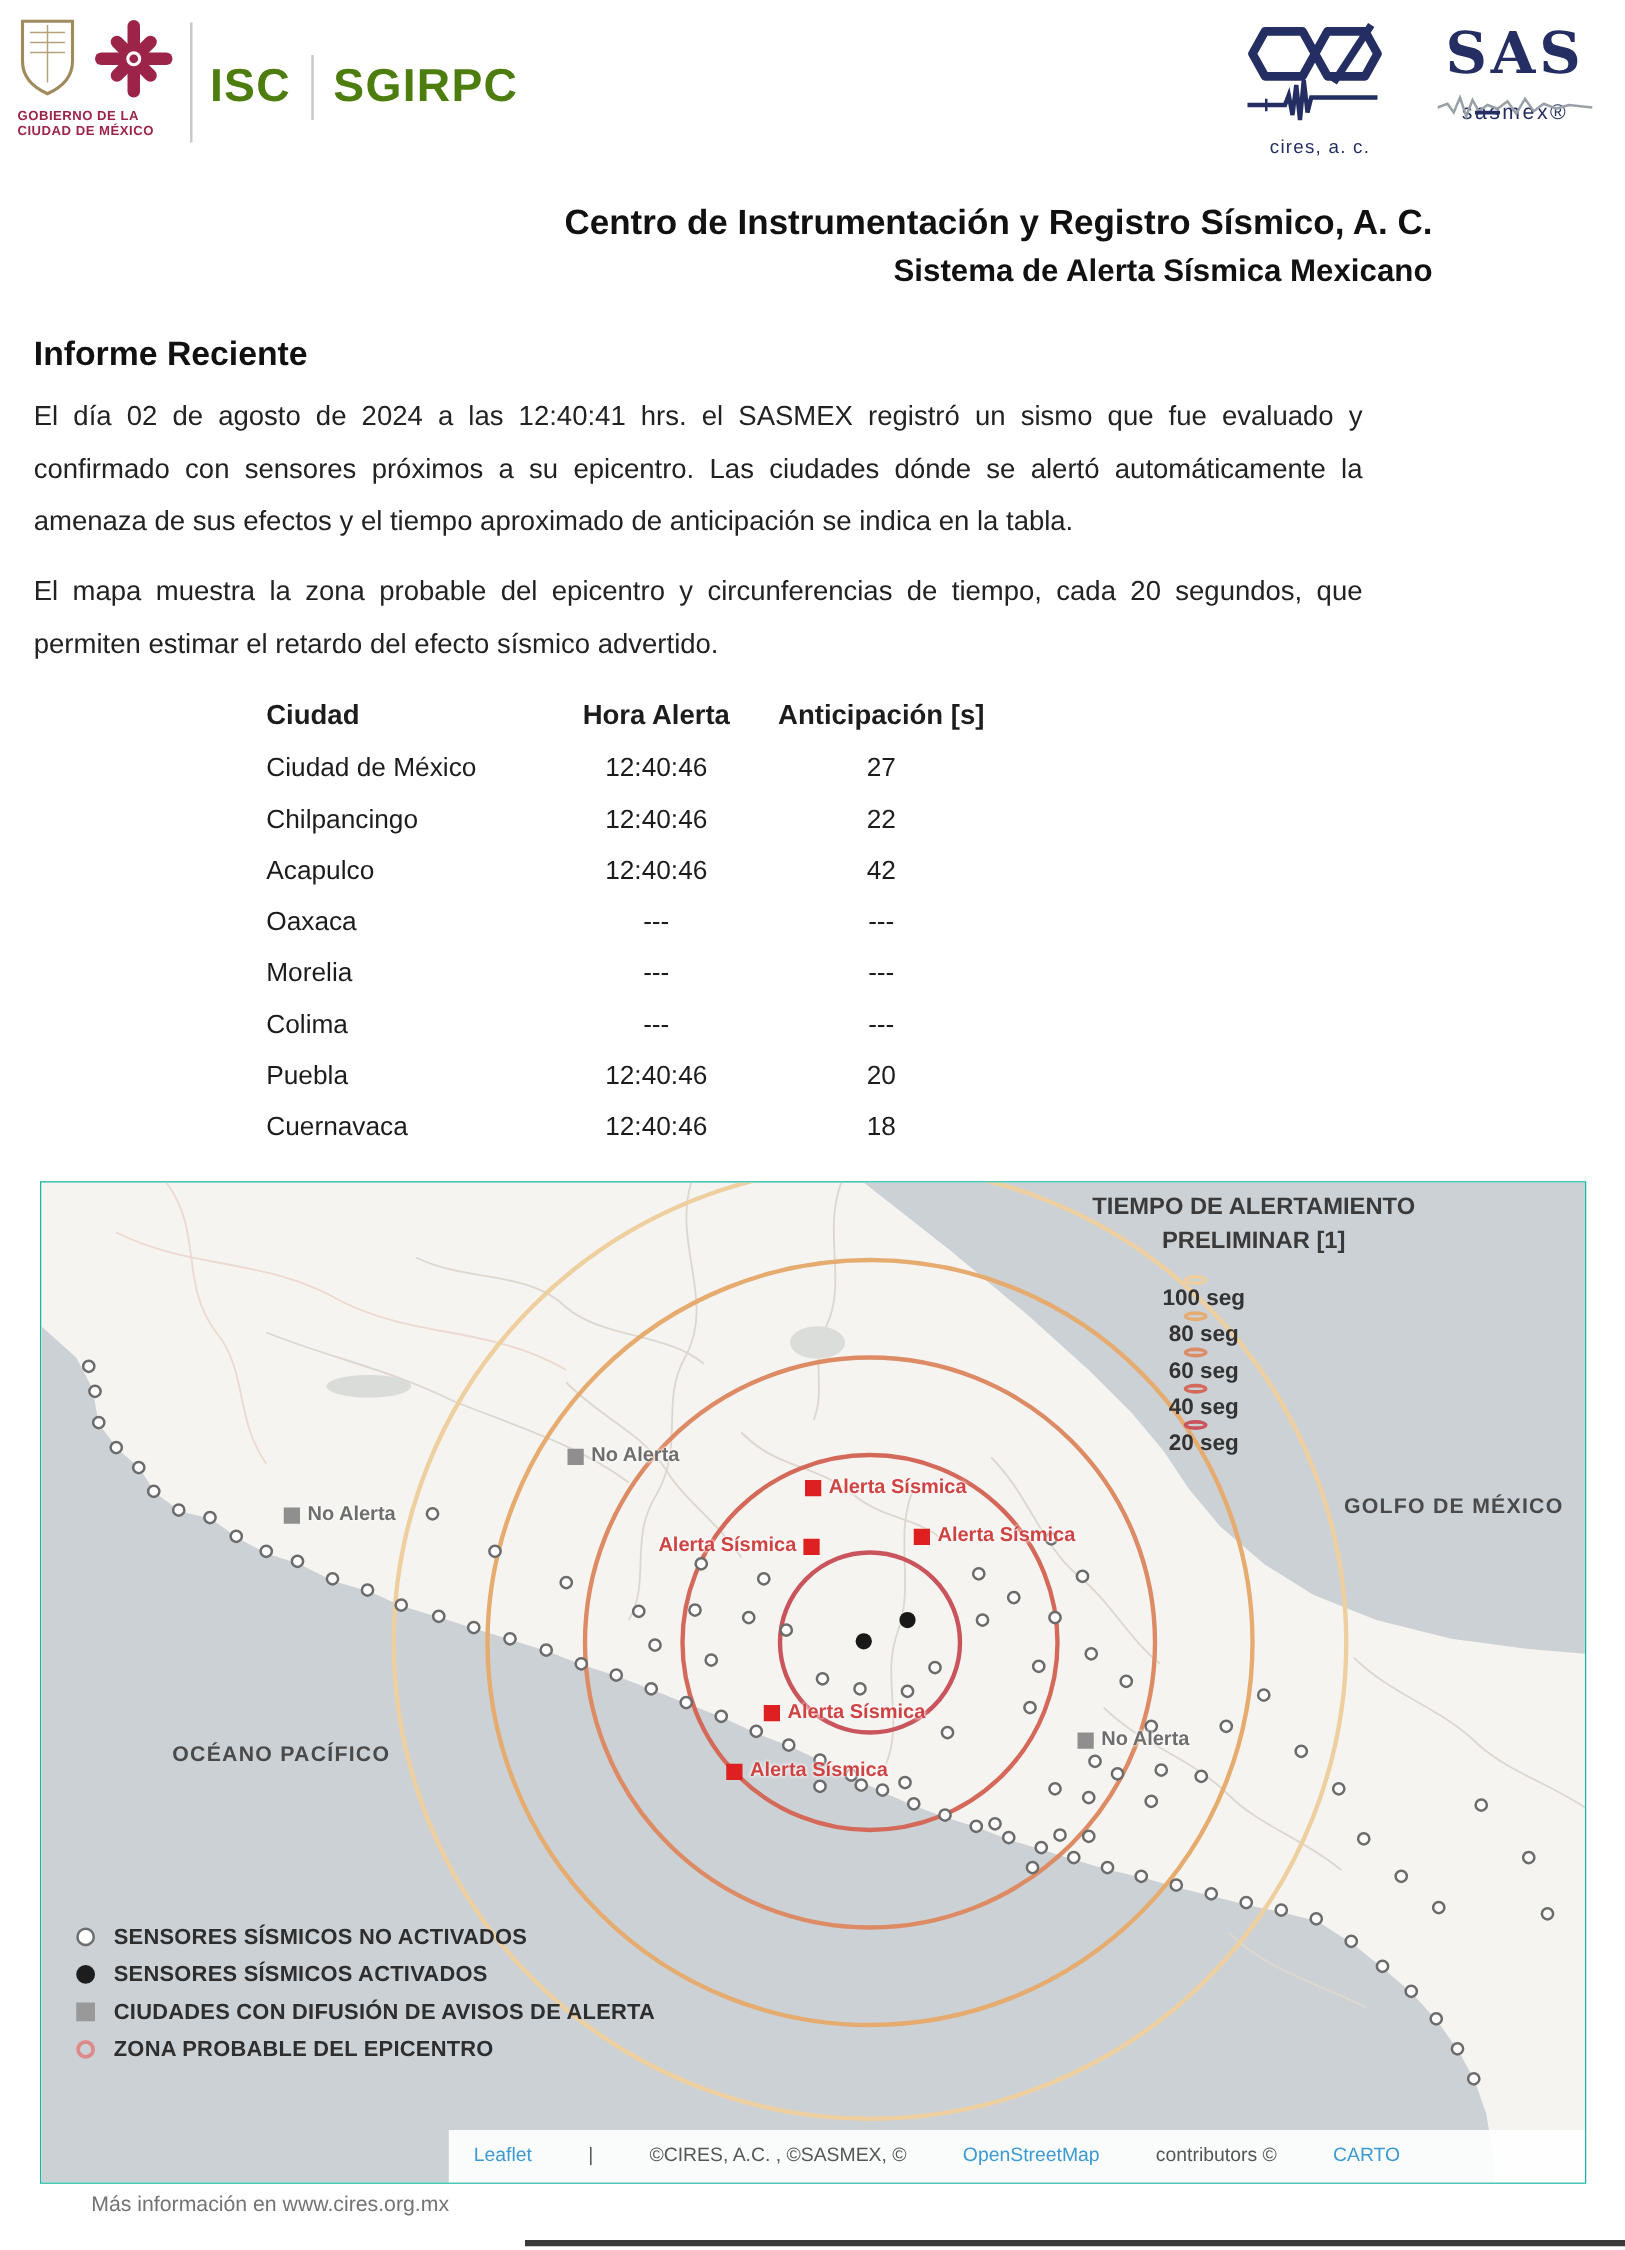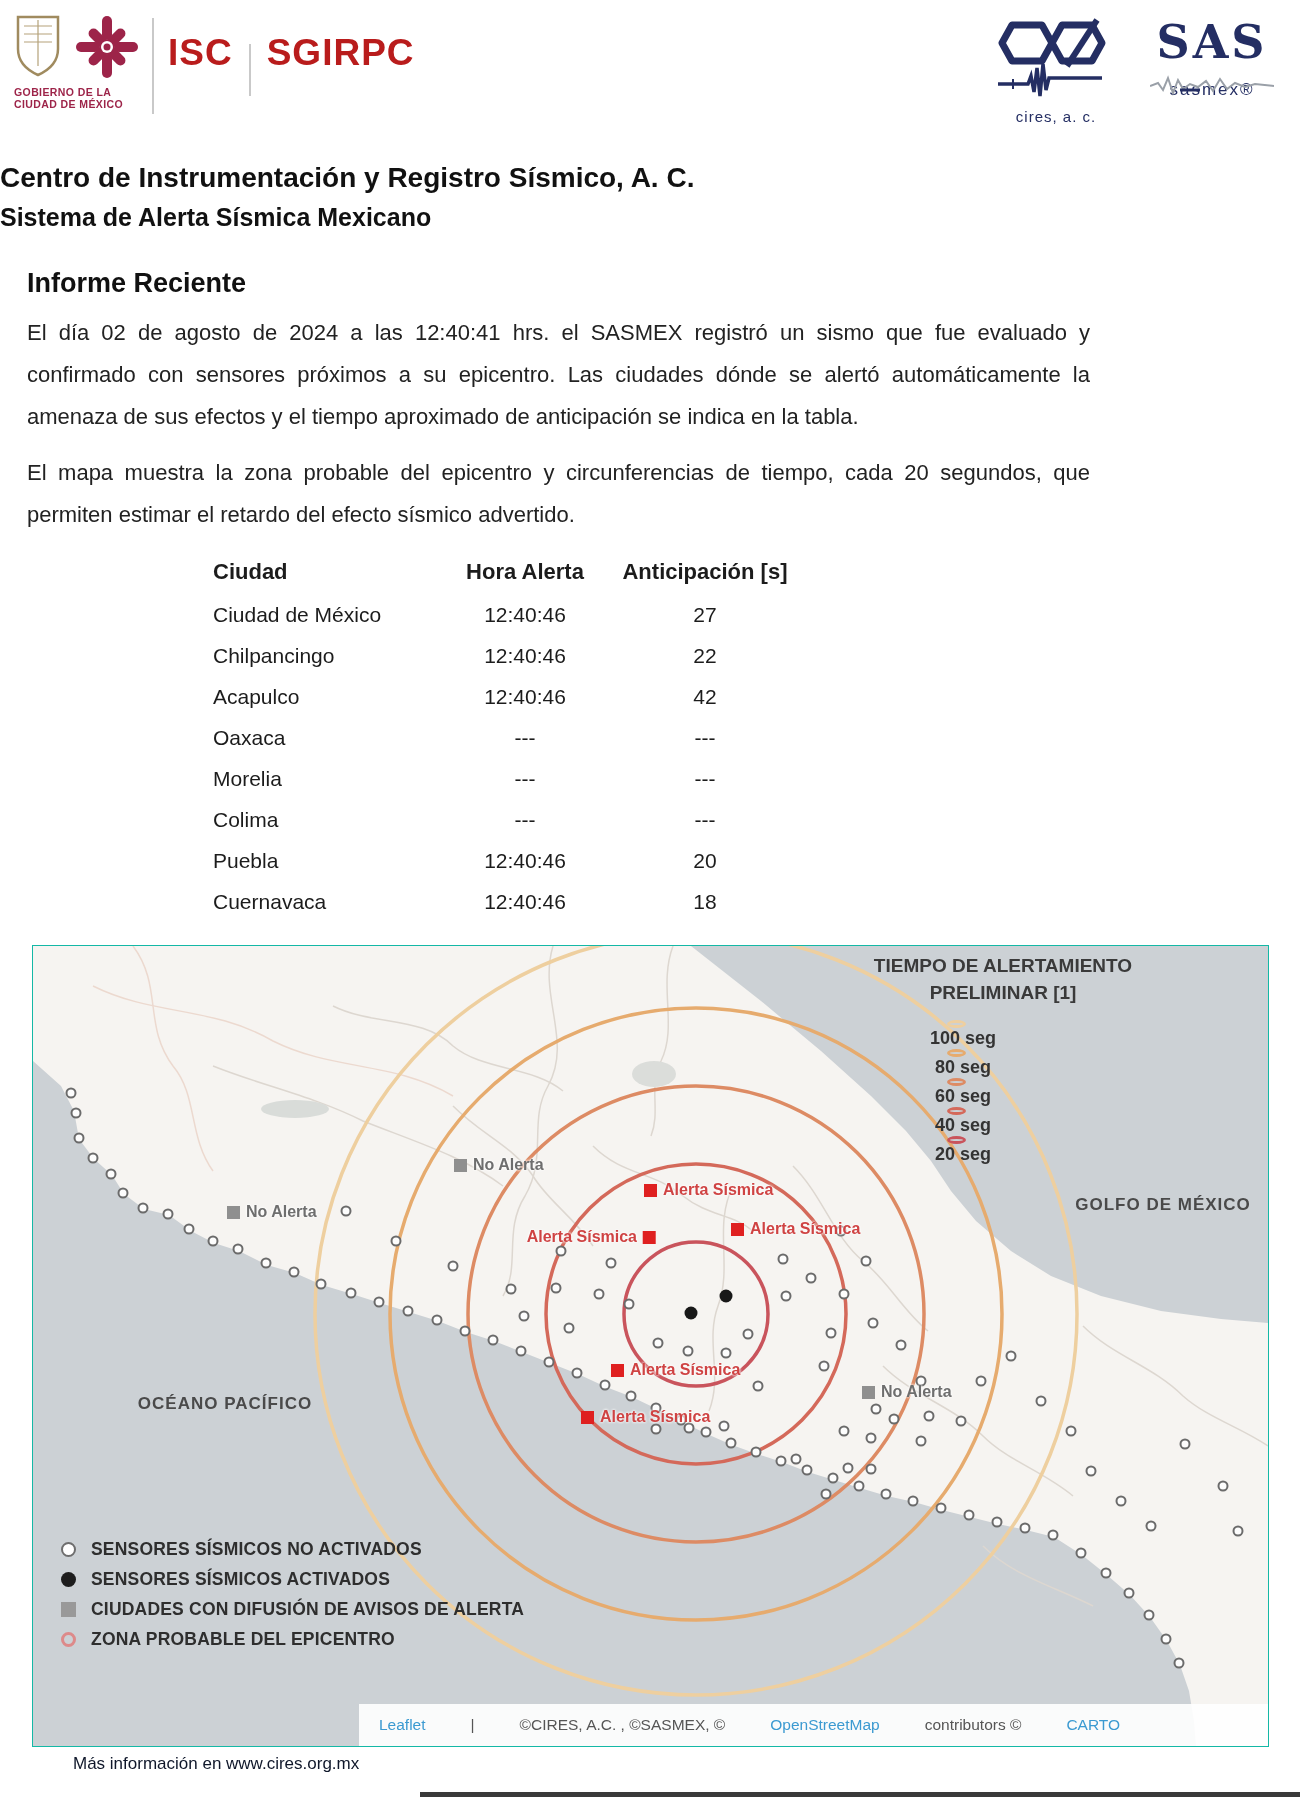--- a/index.html
+++ b/index.html
@@ -8,33 +8,33 @@
 
   
   .hdr{position:absolute;top:10px;left:14px;right:26px;height:135px;}
   .hdr-left{position:absolute;left:0;top:4px;display:flex;align-items:flex-start;}
   .cdmx{width:128px;}
   .cdmx-text{margin-top:2px;font-size:10.5px;font-weight:bold;color:#9d2449;
              letter-spacing:.4px;line-height:12px;}
   .vdiv{background:#c9c9c9;width:2px;}
   .vdiv.tall{height:96px;margin:4px 14px 0 10px;}
   .vdiv.short{height:52px;margin:30px 16px 0 16px;}
-  .isc,.sgirpc{font-size:37px;font-weight:bold;color:#b91c1c;letter-spacing:1px;
-               margin-top:20px;line-height:38px;}
+  .isc,.sgirpc{font-size:37px;font-weight:bold;color:#4d7c0f;letter-spacing:1px;
+               margin-top:36px;line-height:38px;}
   .hdr-right{position:absolute;right:0;top:8px;display:flex;gap:34px;align-items:flex-start;}
   .cires{text-align:center;}
   .cires-cap{font-size:15px;color:#242e63;margin-top:2px;letter-spacing:1px;}
   .saslogo{text-align:center;position:relative;width:124px;}
   .sas-word{font-family:"DejaVu Serif",serif;font-weight:bold;font-size:46px;
             line-height:48px;color:#242e63;letter-spacing:3px;}
   .sas-wave{position:absolute;left:0;top:56px;}
   .sas-cap{font-size:17px;color:#242e63;letter-spacing:2px;margin-top:14px;}
 
   
-  .titles{position:absolute;top:158px;left:0;width:1130px;text-align:left;}
+  .titles{position:absolute;top:158px;left:0;width:1130px;text-align:right;padding-left:16px;}
   .t1{font-size:28px;font-weight:bold;line-height:40px;color:#111;}
   .t2{font-size:25px;font-weight:bold;line-height:38px;color:#111;}
   .informe{position:absolute;top:268px;left:27px;margin:0;font-size:27px;font-weight:bold;color:#111;}
   .para{position:absolute;left:27px;width:1063px;margin:0;font-size:22px;line-height:42px;
         text-align:justify;color:#222;}
   .para1{top:312px;} .para2{top:452px;}
 
   
   .alerts{position:absolute;top:550px;left:213px;border-collapse:collapse;}
   .alerts th{font-size:22px;font-weight:bold;text-align:left;height:44px;padding:0;}
@@ -75,21 +75,21 @@
   .ml-sym.epicenter-ring{border-radius:50%;border:3px solid #dd8a8a;background:transparent;}
   .ml-sym.city-square{background:#999;}
   .ml-lbl{margin-left:15px;font-size:17.5px;font-weight:bold;color:#2e2e2e;letter-spacing:.2px;}
   .attrib{position:absolute;left:326px;top:758px;width:909px;height:42px;
           background:rgba(255,255,255,.9);display:flex;align-items:center;
           padding-left:20px;box-sizing:border-box;font-size:15.5px;color:#555;gap:40px;}
   .attrib span{margin-right:5px;}
   .attrib .link{color:#3b9ad1;}
 
   
-  .more{position:absolute;top:1754px;left:73px;font-size:17px;color:#0f172a;}
+  .more{position:absolute;top:1754px;left:73px;font-size:17px;color:#737373;}
   .bottom-bar{position:absolute;top:1792px;left:420px;width:880px;height:5px;background:#3a3a3a;}
 </style>
 </head>
 <body>
 
 <div class="page">
 
   <header class="hdr">
     <div class="hdr-left">
       <div class="cdmx">

